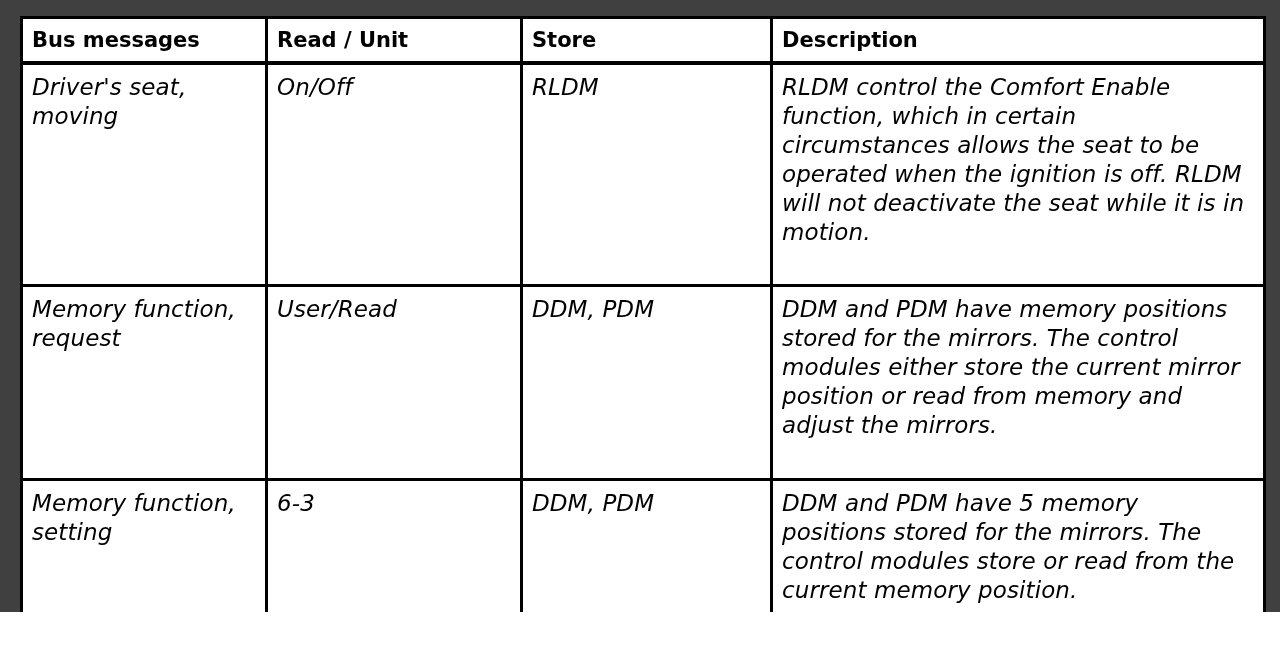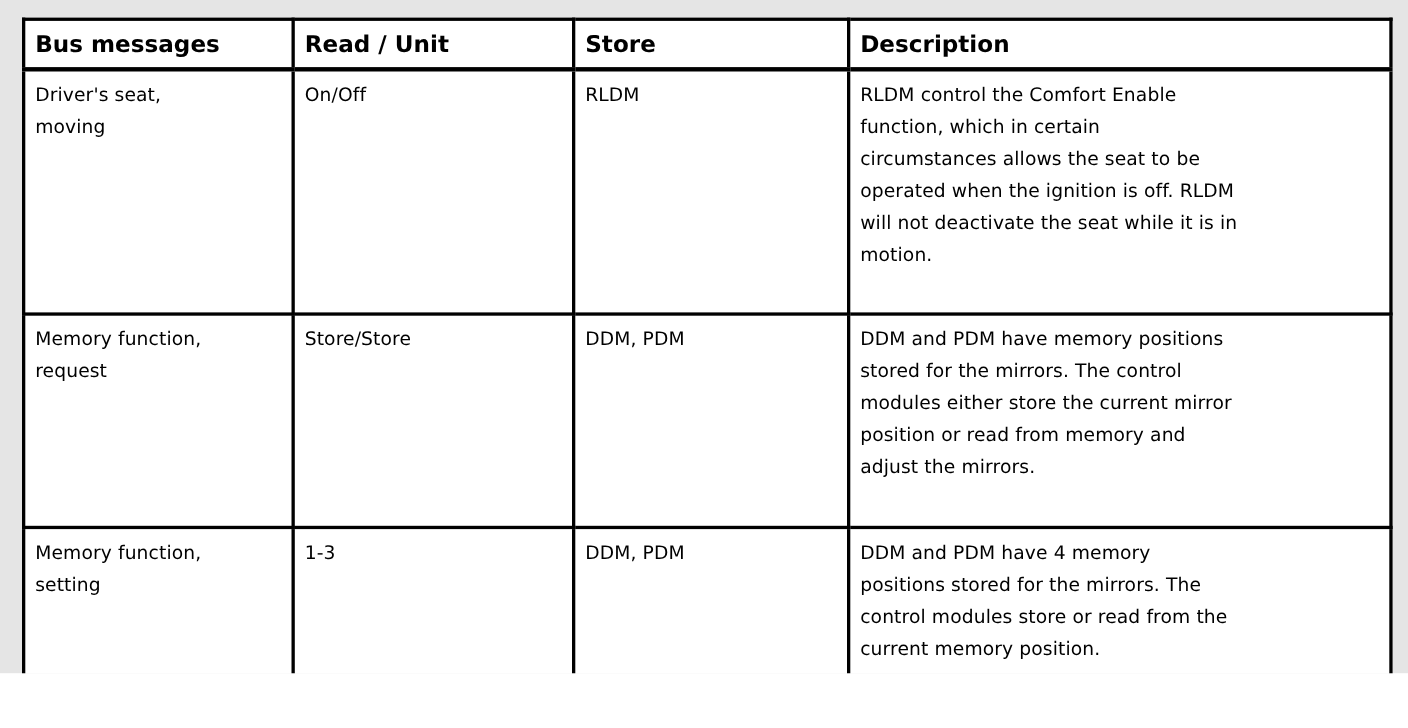--- a/index.html
+++ b/index.html
@@ -7,21 +7,21 @@
     padding: 0;
     background: #ffffff;
     width: 1280px;
     height: 662px;
     font-family: "DejaVu Sans", "Liberation Sans", sans-serif;
   }
   .page {
     position: relative;
     width: 1280px;
     height: 612px;
-    background: #e5e5e5;
+    background: #404040;
     overflow: hidden;
   }
   table.bus-table {
     position: absolute;
     left: 20px;
     top: 16px;
     width: 1243px;
     border-collapse: collapse;
     table-layout: fixed;
     background: #ffffff;
@@ -36,25 +36,26 @@
     overflow: hidden;
   }
   table.bus-table th {
     font-size: 21px;
     font-weight: bold;
     border-bottom-width: 4px;
     padding-top: 9px;
     white-space: nowrap;
   }
   table.bus-table td {
-    font-size: 17px;
+    font-size: 23px;
     font-weight: normal;
     line-height: 29px;
     white-space: pre-line;
     letter-spacing: 0.1px;
+    font-style: italic;
   }
   tr.header-row   { height: 45px; }
   tr.data-row-0   { height: 223px; }
   tr.data-row-1   { height: 194px; }
   tr.data-row-2   { height: 167px; }
 </style>
 </head>
 <body>
 
 <div class="page">
@@ -82,33 +83,33 @@
         <td>RLDM control the Comfort Enable
 function, which in certain
 circumstances allows the seat to be
 operated when the ignition is off. RLDM
 will not deactivate the seat while it is in
 motion.</td>
       </tr>
       <tr class="data-row-1">
         <td>Memory function,
 request</td>
-        <td>Store/Store</td>
+        <td>User/Read</td>
         <td>DDM, PDM</td>
         <td>DDM and PDM have memory positions
 stored for the mirrors. The control
 modules either store the current mirror
 position or read from memory and
 adjust the mirrors.</td>
       </tr>
       <tr class="data-row-2">
         <td>Memory function,
 setting</td>
-        <td>1-3</td>
+        <td>6-3</td>
         <td>DDM, PDM</td>
-        <td>DDM and PDM have 4 memory
+        <td>DDM and PDM have 5 memory
 positions stored for the mirrors. The
 control modules store or read from the
 current memory position.</td>
       </tr>
     </tbody>
   </table>
 </div>
 
 </body></html>

